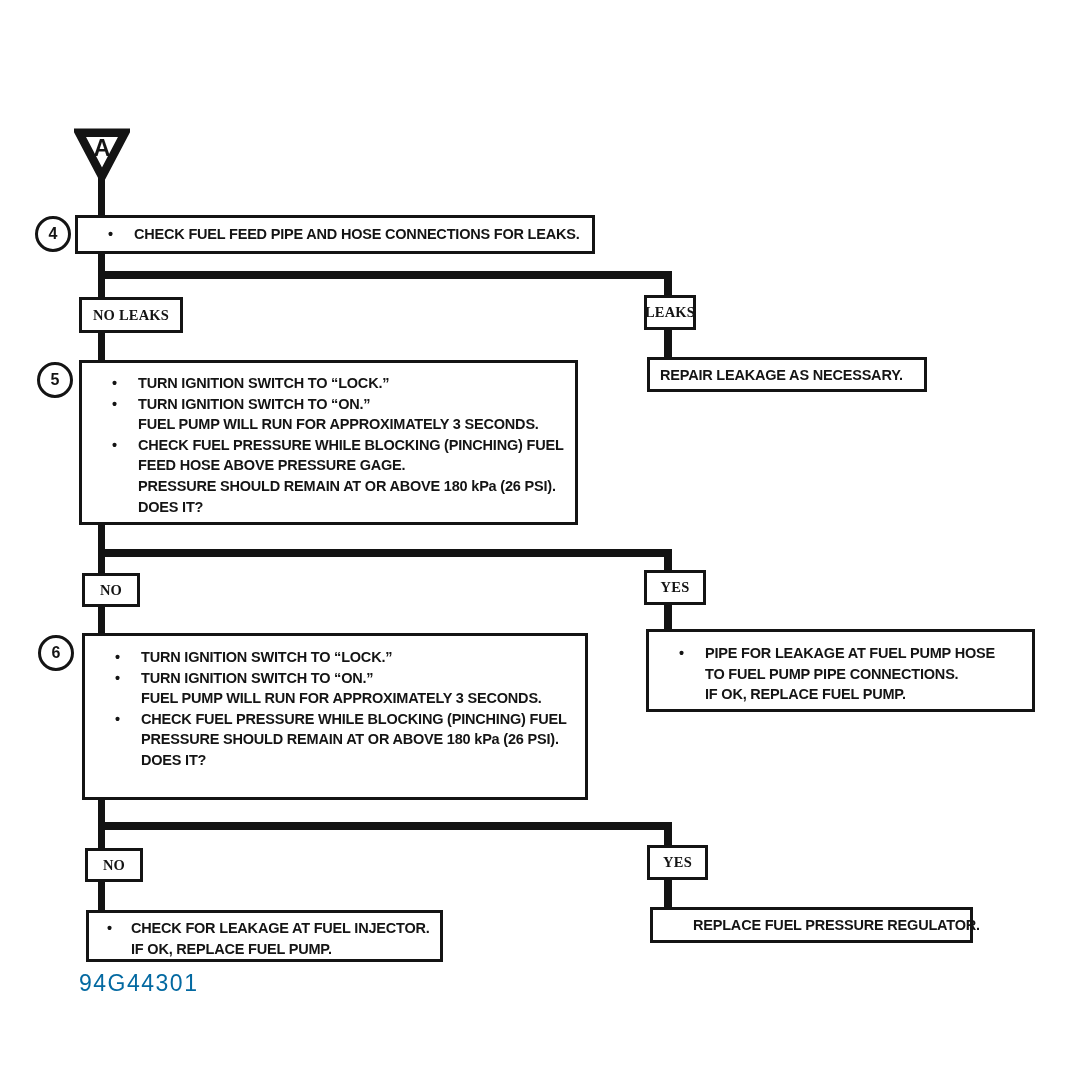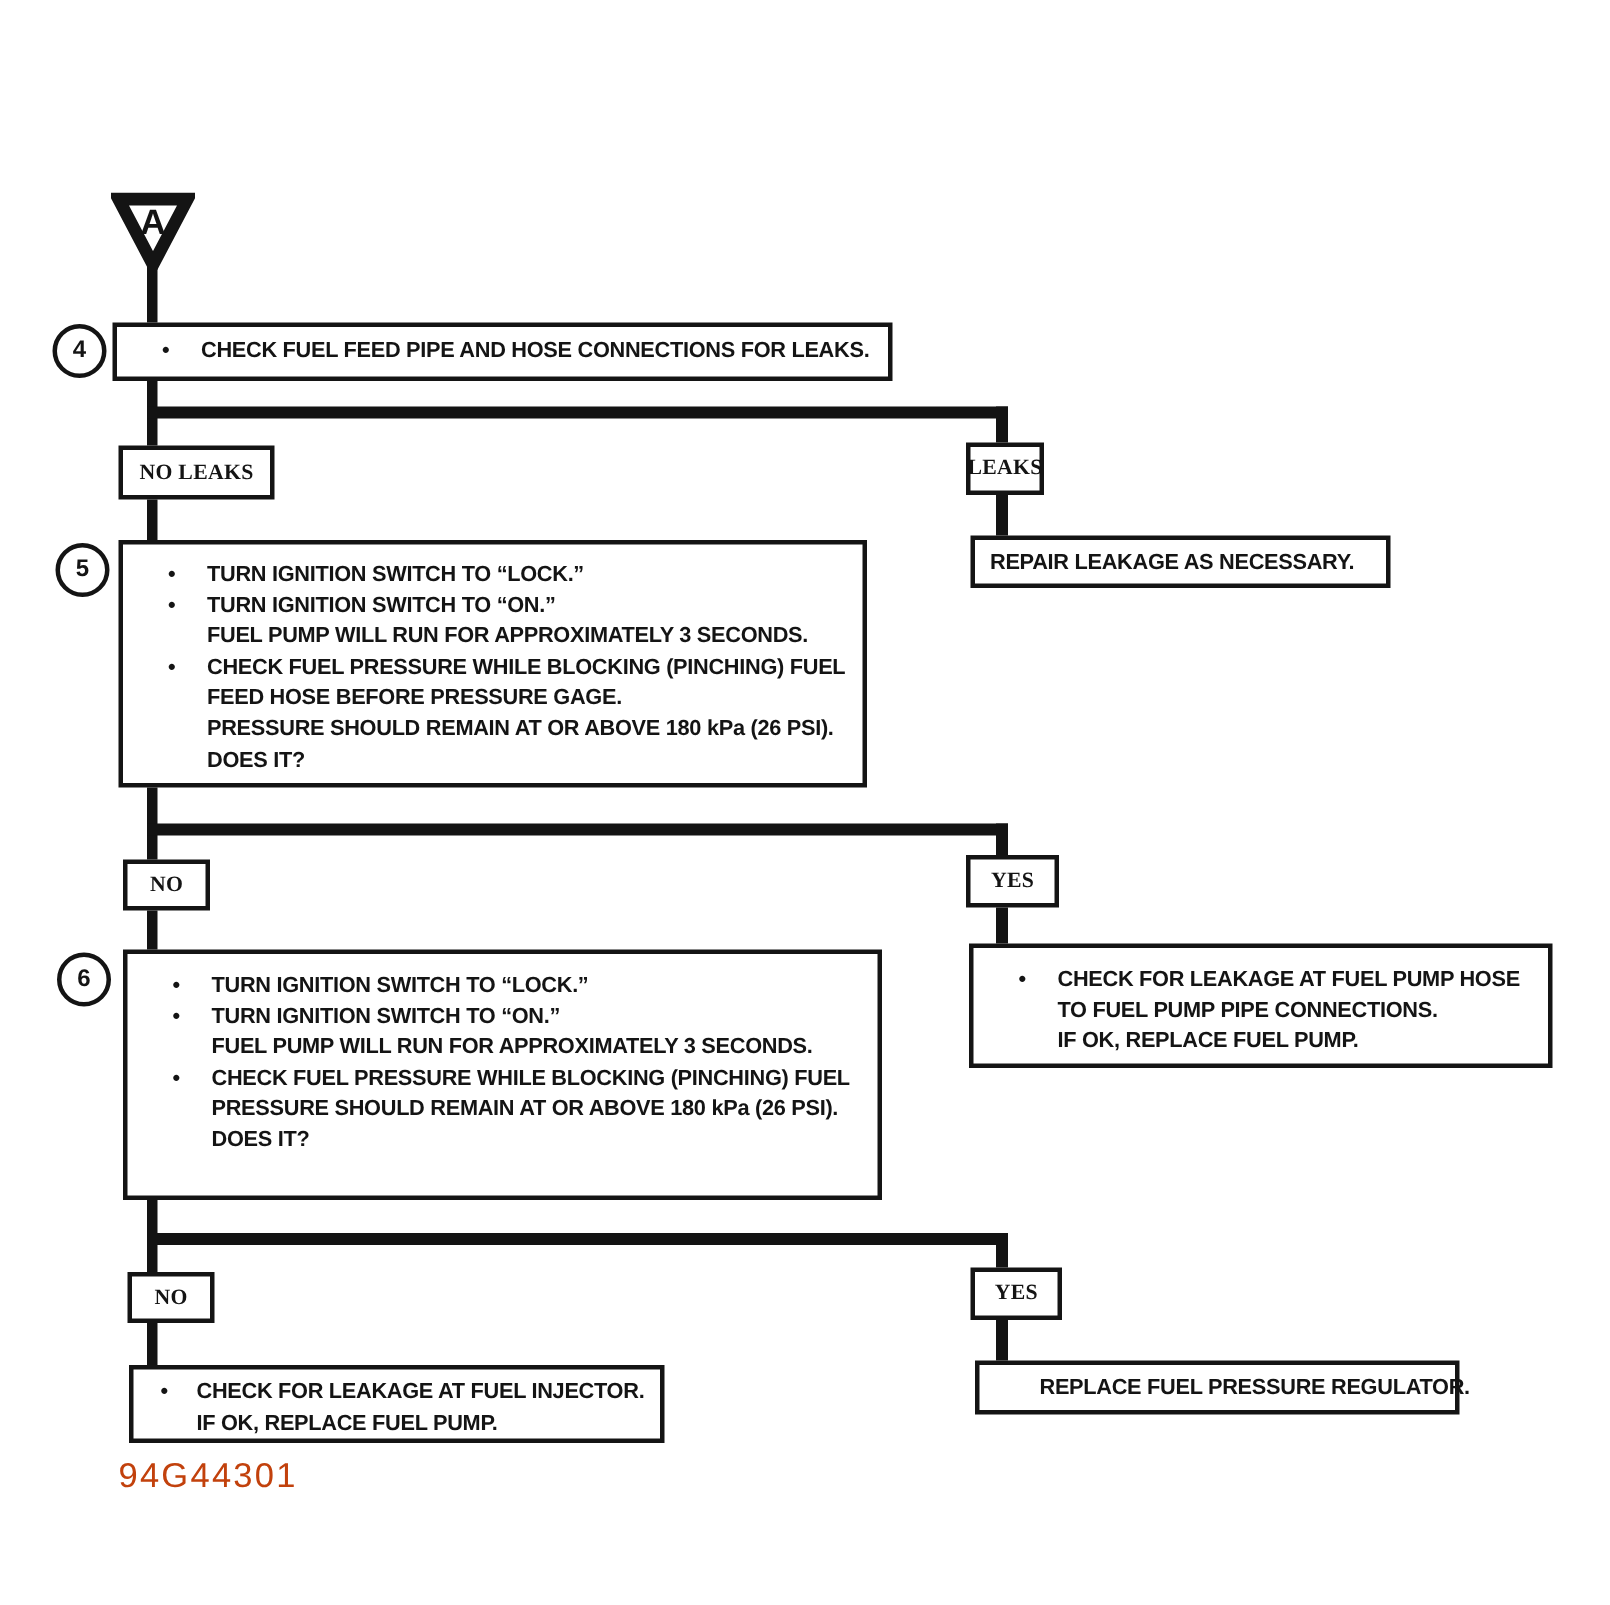--- a/index.html
+++ b/index.html
@@ -61,21 +61,21 @@
     position:absolute; left:40px; top:68px; width:160px;
     text-align:center;
     font-weight:bold; font-size:14.5px; line-height:19px;
     letter-spacing:-0.2px;
   }
   .triangle-wrap { position:absolute; left:74px; top:128px; width:56px; height:52px; }
 
   .figure-number {
     position:absolute; left:79px; top:970px;
     font-weight:normal; font-size:23px; letter-spacing:1.5px;
-    color:#c2410c;
+    color:#0369a1;
   }
 </style>
 </head>
 <body>
 
 <div class="stage">
 
   <div class="vline" style="left:98px; top:174px; width:7px; height:42px;"></div>
   <div class="vline" style="left:98px; top:252px; width:7px; height:46px;"></div>
   <div class="vline" style="left:98px; top:332px; width:7px; height:30px;"></div>
@@ -152,21 +152,21 @@
           <span class="ltext">FUEL PUMP WILL RUN FOR APPROXIMATELY 3 SECONDS.</span>
         </div>
 
         <div class="line-row">
           <span class="marker">•</span>
           <span class="ltext">CHECK FUEL PRESSURE WHILE BLOCKING (PINCHING) FUEL</span>
         </div>
 
         <div class="line-row">
           <span class="marker"></span>
-          <span class="ltext">FEED HOSE BEFORE PRESSURE GAGE.</span>
+          <span class="ltext">FEED HOSE ABOVE PRESSURE GAGE.</span>
         </div>
 
         <div class="line-row">
           <span class="marker"></span>
           <span class="ltext">PRESSURE SHOULD REMAIN AT OR ABOVE 180 kPa (26 PSI).</span>
         </div>
 
         <div class="line-row">
           <span class="marker"></span>
           <span class="ltext">DOES IT?</span>
@@ -179,21 +179,21 @@
   </div>
   <div class="box label-box" style="left:644px; top:570px; width:62px; height:35px;">
     <span>YES</span>
   </div>
 
   <div class="box text-box pad-30" style="left:646px; top:629px; width:389px; height:83px; padding-top:11px;">
     <div class="lines">
 
         <div class="line-row">
           <span class="marker">•</span>
-          <span class="ltext">CHECK FOR LEAKAGE AT FUEL PUMP HOSE</span>
+          <span class="ltext">PIPE FOR LEAKAGE AT FUEL PUMP HOSE</span>
         </div>
 
         <div class="line-row">
           <span class="marker"></span>
           <span class="ltext">TO FUEL PUMP PIPE CONNECTIONS.</span>
         </div>
 
         <div class="line-row">
           <span class="marker"></span>
           <span class="ltext">IF OK, REPLACE FUEL PUMP.</span>

